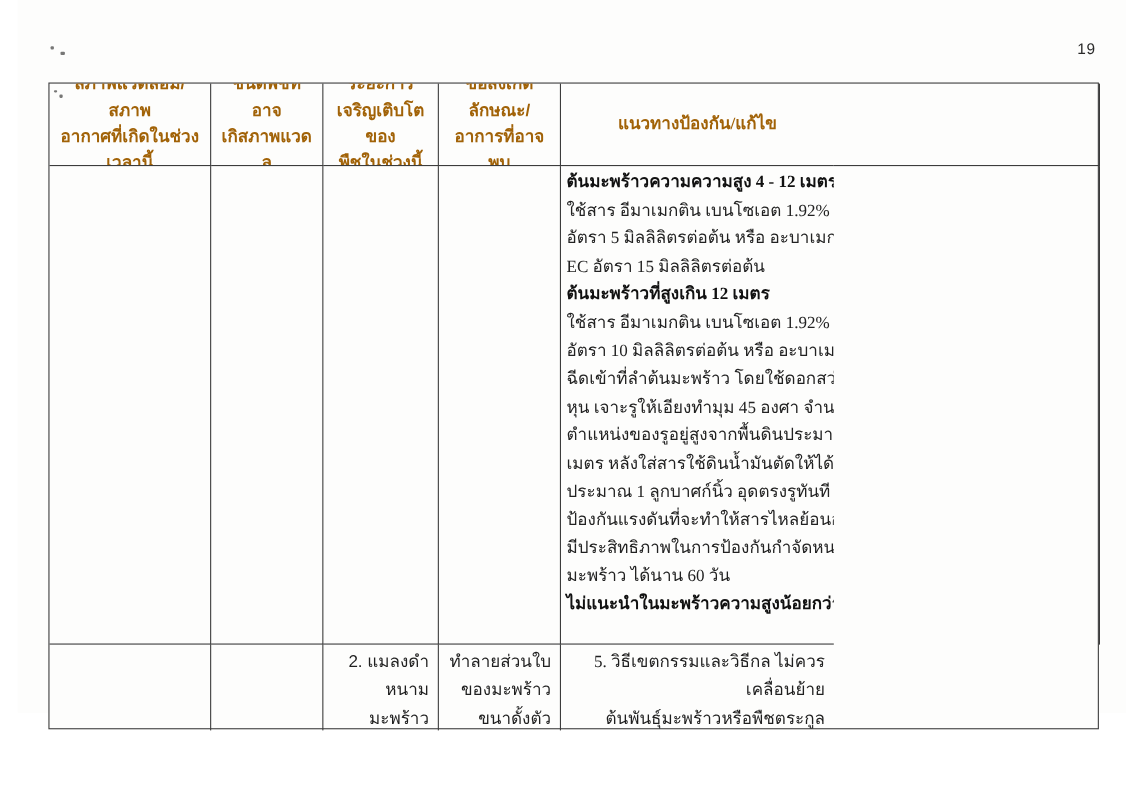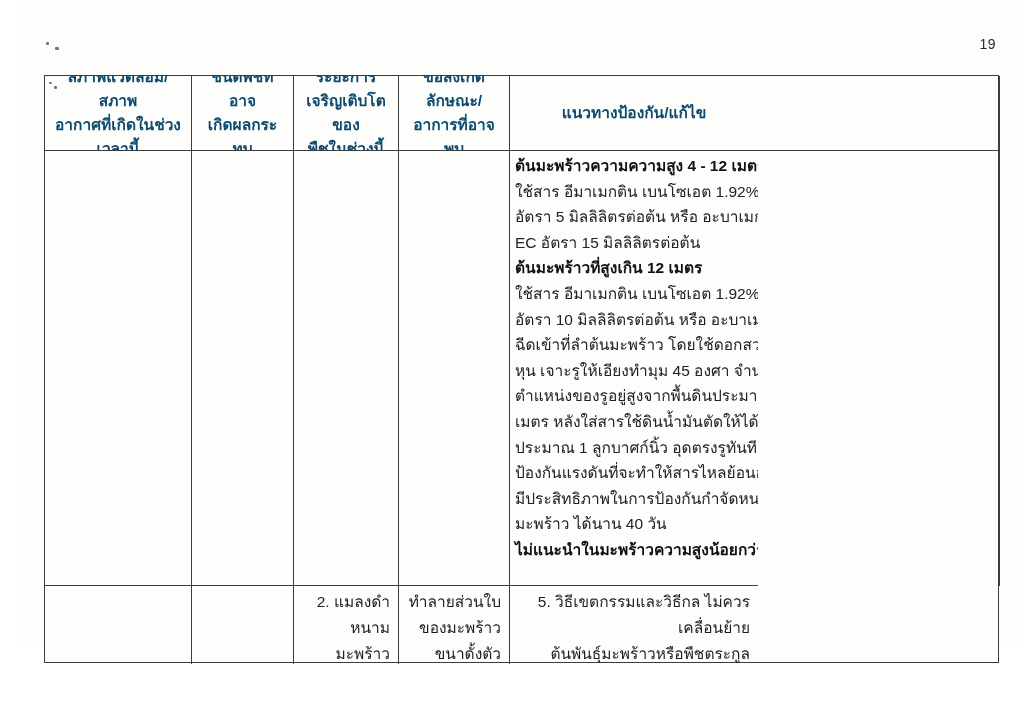--- a/index.html
+++ b/index.html
@@ -38,30 +38,30 @@
     background: #fdfdfc;
   }
   .cell {
     border-right: 1px solid #3c3c3c;
     border-bottom: 1px solid #3c3c3c;
     overflow: hidden;
     font-size: 15.5px;
     line-height: 26px;
     white-space: pre-line;
   }
-  .cell.last-col { border-right: none; }
+  .cell.last-col { border-right: none; font-family: Liberation Serif, serif; }
   .cell.last-row { border-bottom: none; }
   .cell.head {
     font-weight: bold;
     font-size: 15.5px;
     line-height: 24px;
     display: flex; align-items: center; justify-content: center;
     text-align: center;
     padding: 2px 6px;
-    color: #0c4a6e;
+    color: #a16207;
   }
   .cell.body { padding: 3px 8px 0 9px; text-align: right; }
   .cell.guidance { padding: 2px 6px 0 5px; white-space: normal; }
   .gline {
     line-height: 25.6px;
     font-size: 15.5px;
     white-space: nowrap;
     color: #222222;
   }
   .gline.bold { font-weight: bold; color: #111111; }
@@ -74,21 +74,21 @@
   <div class="page-number">19</div>
 
   <span class="speckle s1"></span>
   <span class="speckle s2"></span>
 
   <div class="doc-table">
 
     <div class="cell head">สภาพแวดล้อม/สภาพ
 อากาศที่เกิดในช่วงเวลานี้</div>
     <div class="cell head">ชนิดพืชที่อาจ
-เกิดผลกระทบ</div>
+เกิสภาพแวดล</div>
     <div class="cell head">ระยะการ
 เจริญเติบโตของ
 พืชในช่วงนี้</div>
     <div class="cell head">ข้อสังเกตลักษณะ/
 อาการที่อาจพบ</div>
     <div class="cell head last-col">แนวทางป้องกัน/แก้ไข</div>
 
     <div class="cell body"></div>
     <div class="cell body"></div>
     <div class="cell body"></div>
@@ -102,21 +102,21 @@
         <div class="gline bold">ต้นมะพร้าวที่สูงเกิน 12 เมตร</div>
         <div class="gline">ใช้สาร อีมาเมกติน เบนโซเอต 1.92% EC</div>
         <div class="gline">อัตรา 10 มิลลิลิตรต่อต้น หรือ อะบาเมกติน</div>
         <div class="gline">ฉีดเข้าที่ลำต้นมะพร้าว โดยใช้ดอกสว่าน 3 – 4</div>
         <div class="gline">หุน เจาะรูให้เอียงทำมุม 45 องศา จำนวน 1 - 2 รู</div>
         <div class="gline">ตำแหน่งของรูอยู่สูงจากพื้นดินประมาณ 0.5 - 1</div>
         <div class="gline">เมตร หลังใส่สารใช้ดินน้ำมันตัดให้ได้ขนาด</div>
         <div class="gline">ประมาณ 1 ลูกบาศก์นิ้ว อุดตรงรูทันที เพื่อ</div>
         <div class="gline">ป้องกันแรงดันที่จะทำให้สารไหลย้อนออกมา</div>
         <div class="gline">มีประสิทธิภาพในการป้องกันกำจัดหนอนหัวดำ</div>
-        <div class="gline">มะพร้าว ได้นาน 40 วัน</div>
+        <div class="gline">มะพร้าว ได้นาน 60 วัน</div>
         <div class="gline bold">ไม่แนะนำในมะพร้าวความสูงน้อยกว่า 4 เมตร</div>
       </div>
 
     <div class="cell body last-row"></div>
     <div class="cell body last-row"></div>
     <div class="cell body last-row"></div>
     <div class="cell body last-row">2. แมลงดำหนาม
 มะพร้าว</div>
     <div class="cell body last-row">ทำลายส่วนใบของมะพร้าว ขนาดั้งตัวอ่อน
 และตัวเต็มวัย อาศัยอยู่ในใบอ่อนที่ยังไม่คลี่

